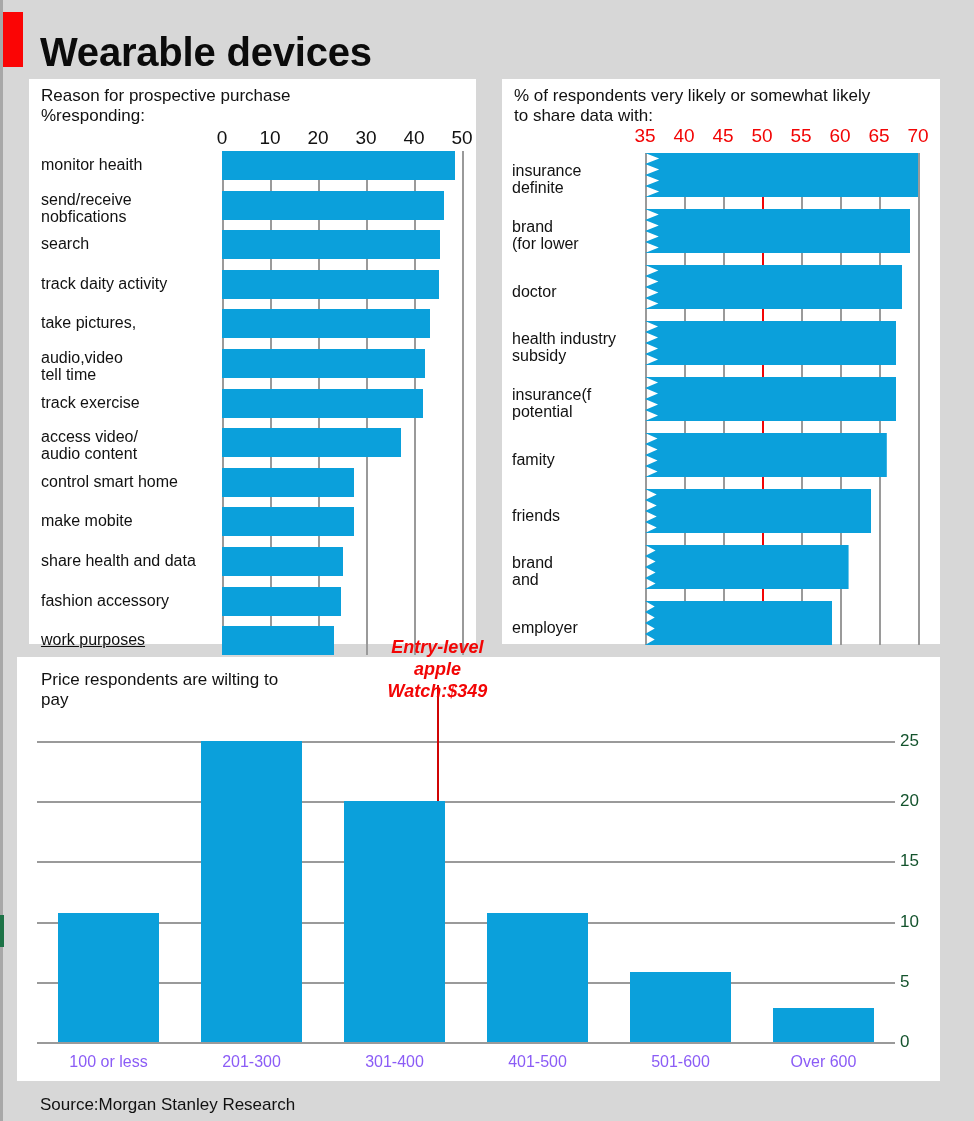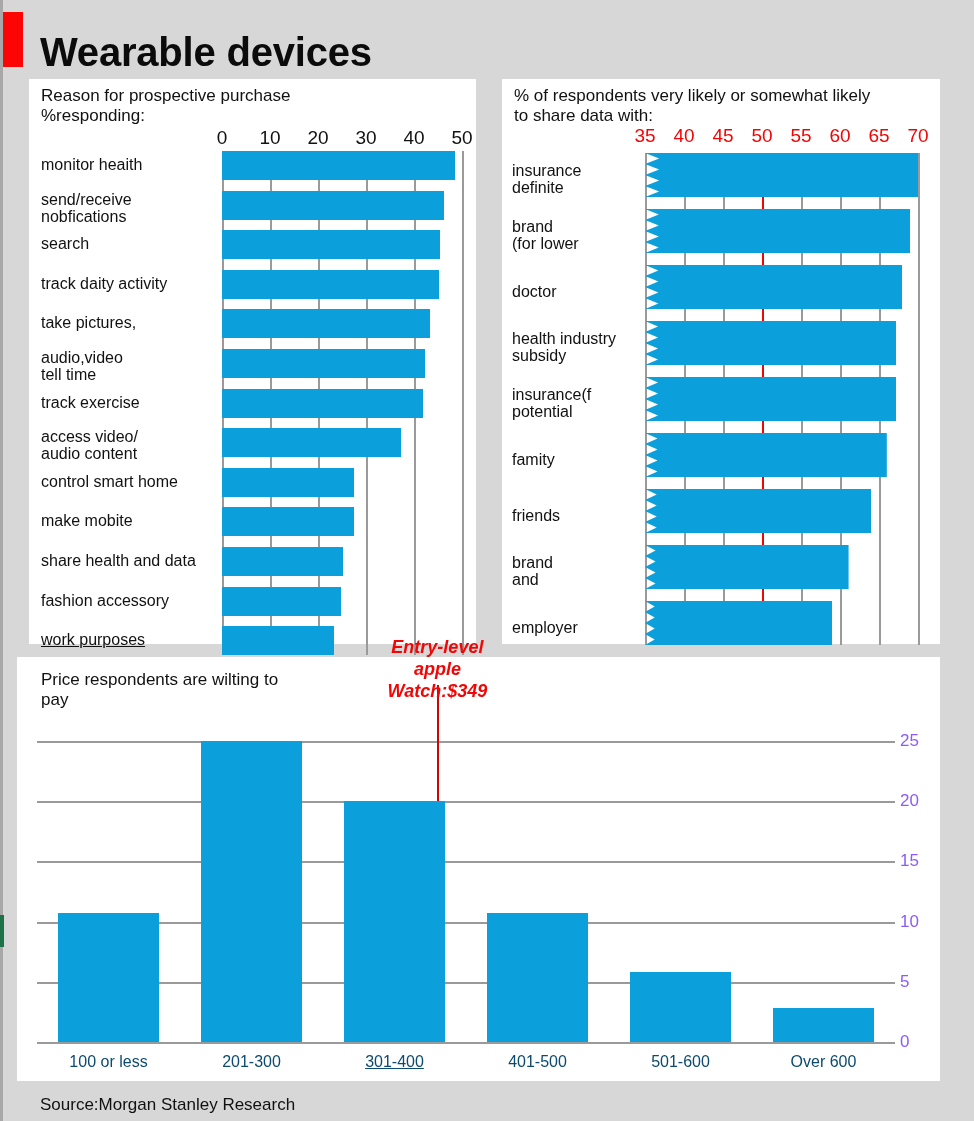--- a/index.html
+++ b/index.html
@@ -40,22 +40,22 @@
   .bar { position: absolute; background: #0ba0db; }
   .cat-label { position: absolute; font-size: 16px; color: #111; line-height: 17px; white-space: pre-line; }
 
   
   .bar-zig { position: absolute; background: #0ba0db;
              clip-path: polygon(0% 0%, 100% 0%, 100% 100%, 0% 100%, 5.2% 87.5%, 0% 75%, 5.2% 62.5%, 0% 50%, 5.2% 37.5%, 0% 25%, 5.2% 12.5%); }
 
   
   .vbar { position: absolute; background: #0ba0db; }
   .hgrid { position: absolute; height: 2px; background: #9a9a9a; }
-  .ytick { position: absolute; font-size: 17px; color: #8b5cf6; }
-  .xcat { position: absolute; font-size: 16px; color: #0c4a6e; text-align: center; }
+  .ytick { position: absolute; font-size: 17px; color: #14532d; }
+  .xcat { position: absolute; font-size: 16px; color: #8b5cf6; text-align: center; }
   .annot {
     position: absolute; color: #f20505; font-style: italic; font-weight: bold;
     font-size: 18px; line-height: 22px; text-align: center; white-space: pre-line;
   }
   .annot-line { position: absolute; width: 1.5px; background: #d00404; }
 
   
   .footer-src { position: absolute; left: 40px; top: 1095px; font-size: 17px; color: #111; }
   .footer-note {
     position: absolute; right: 33px; top: 1080px; font-size: 16px; color: #111;
@@ -181,21 +181,21 @@
         <div class="ytick" style="left:883px; top:194.4px;">15</div>
         <div class="hgrid" style="left:20px; top:144.2px; width:858px;"></div>
         <div class="ytick" style="left:883px; top:134.2px;">20</div>
         <div class="hgrid" style="left:20px; top:84px; width:858px;"></div>
         <div class="ytick" style="left:883px; top:74px;">25</div>
         <div class="vbar" style="left:40.735px; top:256.172px; width:101.53px; height:128.82799999999997px;"></div>
         <div class="xcat" style="left:16.5px; top:396px; width:150px;">100 or less</div>
         <div class="vbar" style="left:183.735px; top:84px; width:101.53px; height:301px;"></div>
         <div class="xcat" style="left:159.5px; top:396px; width:150px;">201-300</div>
         <div class="vbar" style="left:326.735px; top:144.2px; width:101.53px; height:240.8px;"></div>
-        <div class="xcat" style="left:302.5px; top:396px; width:150px;text-decoration:underline;">301-400</div>
+        <div class="xcat" style="left:302.5px; top:396px; width:150px;">301-400</div>
         <div class="vbar" style="left:469.735px; top:256.172px; width:101.53px; height:128.82799999999997px;"></div>
         <div class="xcat" style="left:445.5px; top:396px; width:150px;">401-500</div>
         <div class="vbar" style="left:612.735px; top:315.168px; width:101.53px; height:69.832px;"></div>
         <div class="xcat" style="left:588.5px; top:396px; width:150px;">501-600</div>
         <div class="vbar" style="left:755.735px; top:351.288px; width:101.53px; height:33.71199999999999px;"></div>
         <div class="xcat" style="left:731.5px; top:396px; width:150px;">Over 600</div>
         <div class="annot-line" style="left:420.4px; top:28px; height:116.19999999999999px;"></div>
         <div class="annot" style="left:330.4px; top:-21px; width:180px;">Entry-level
 apple
 Watch:$349</div>

